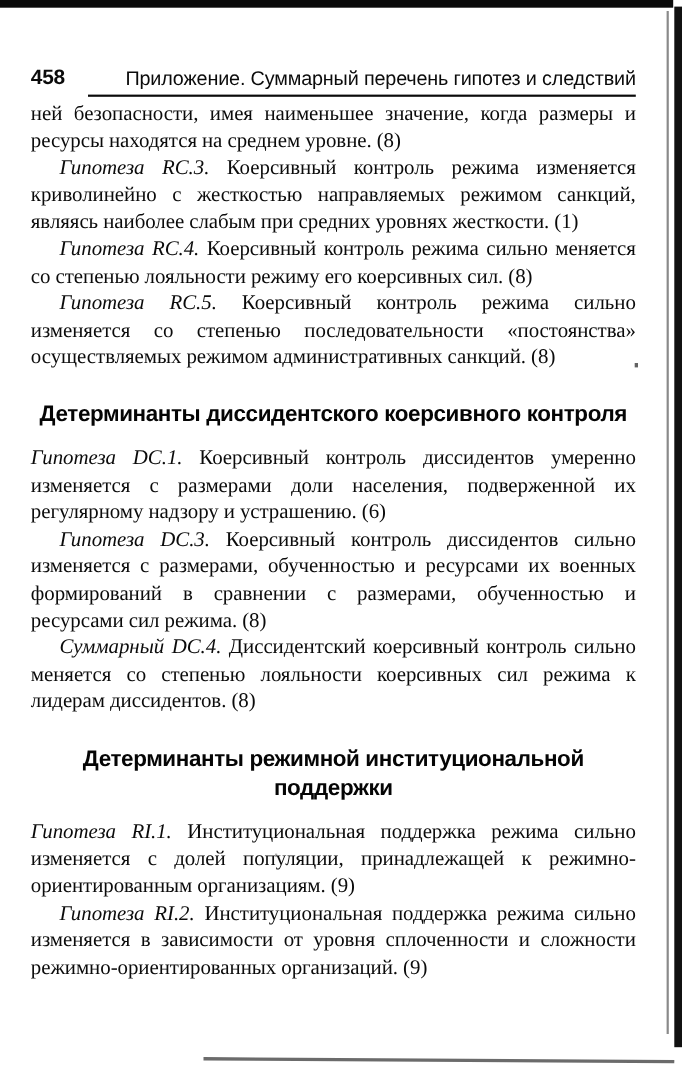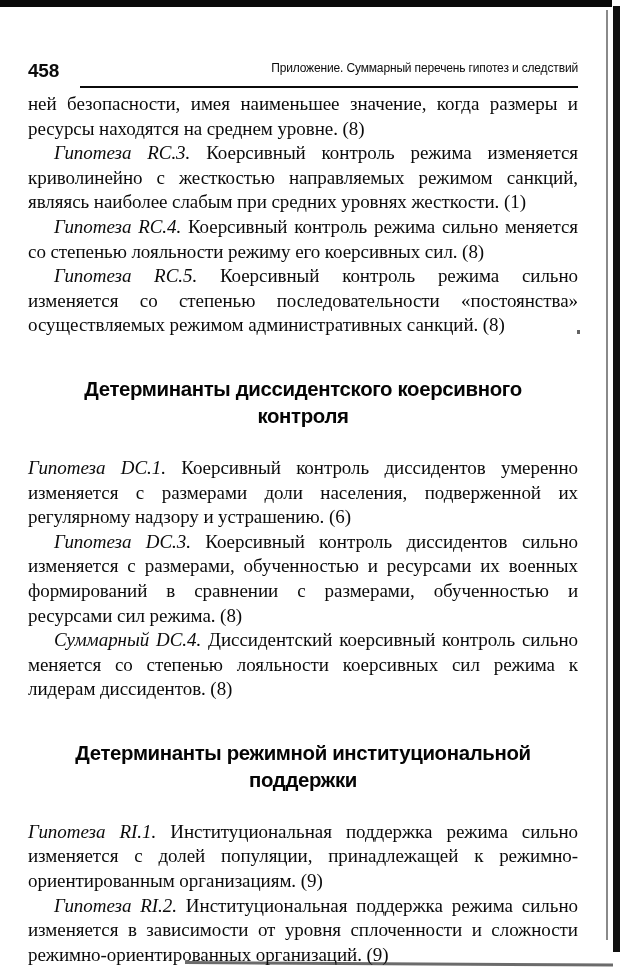--- a/index.html
+++ b/index.html
@@ -75,21 +75,21 @@
     font-weight: bold;
     font-size: 19px;
     letter-spacing: -0.2px;
     color: #0b0b0b;
   }
   .runhead-title {
     position: absolute;
     right: 0; top: 3px;
     font-family: "Liberation Sans", "DejaVu Sans", sans-serif;
     font-weight: normal;
-    font-size: 12px;
+    font-size: 18px;
     letter-spacing: -0.15px;
     white-space: nowrap;
     color: #0b0b0b;
   }
   .runhead-rule {
     position: absolute;
     left: 52px; right: 0; top: 28px;
     height: 2px;
     background: #0b0b0b;
   }
@@ -109,21 +109,21 @@
     hyphens: manual;
     word-spacing: -0.1px;
     letter-spacing: -0.05px;
   }
   p.body.noindent { text-indent: 0; }
   p.body.cont { text-indent: 0; }
   .hyp-label {
     font-style: italic;
   }
   h2.sec {
-    margin: 12px;
+    margin: 0;
     font-family: "Liberation Sans", "DejaVu Sans", sans-serif;
     font-weight: bold;
     font-size: 20.4px;
     line-height: 27px;
     text-align: center;
     letter-spacing: -0.35px;
     color: #050505;
   }
   .sp-before-head { height: 26px; }
   .sp-after-head  { height: 14px; }

